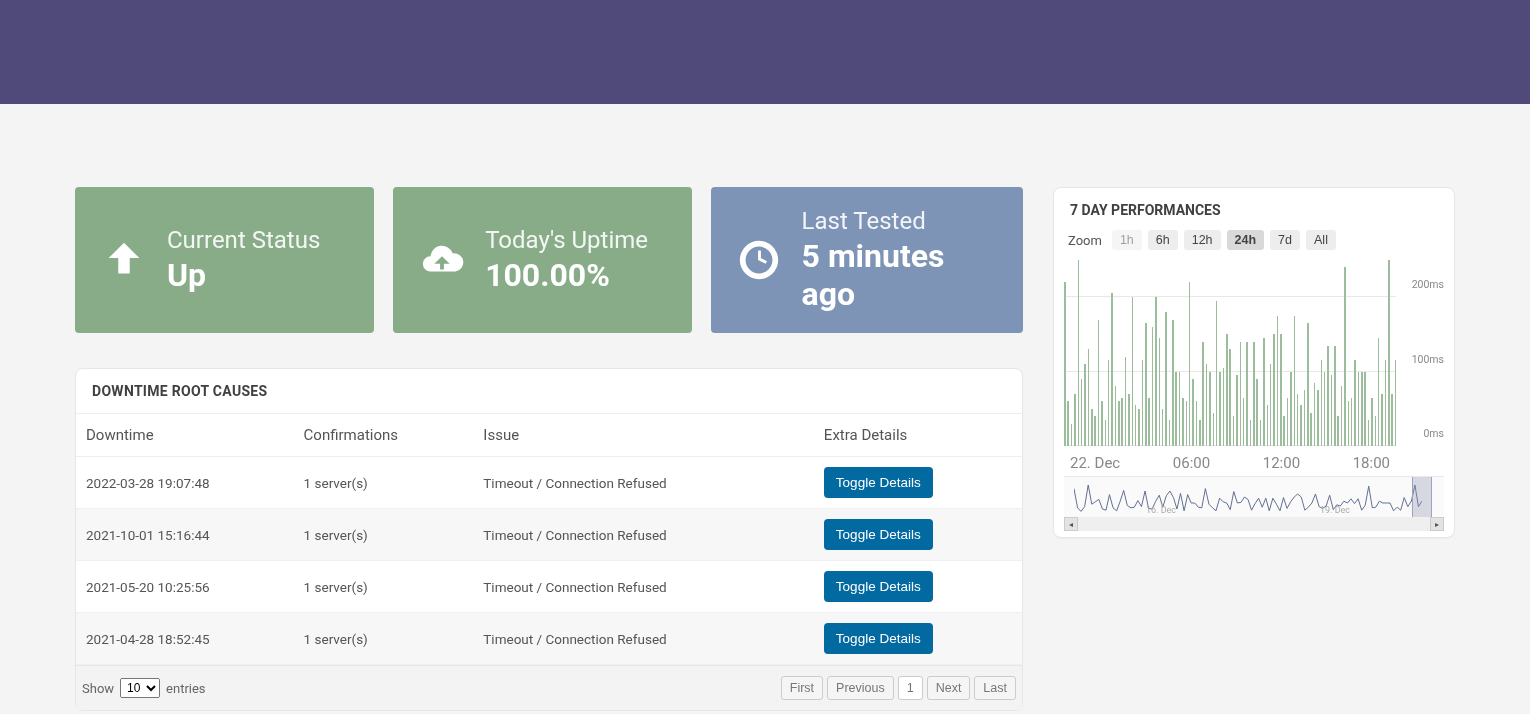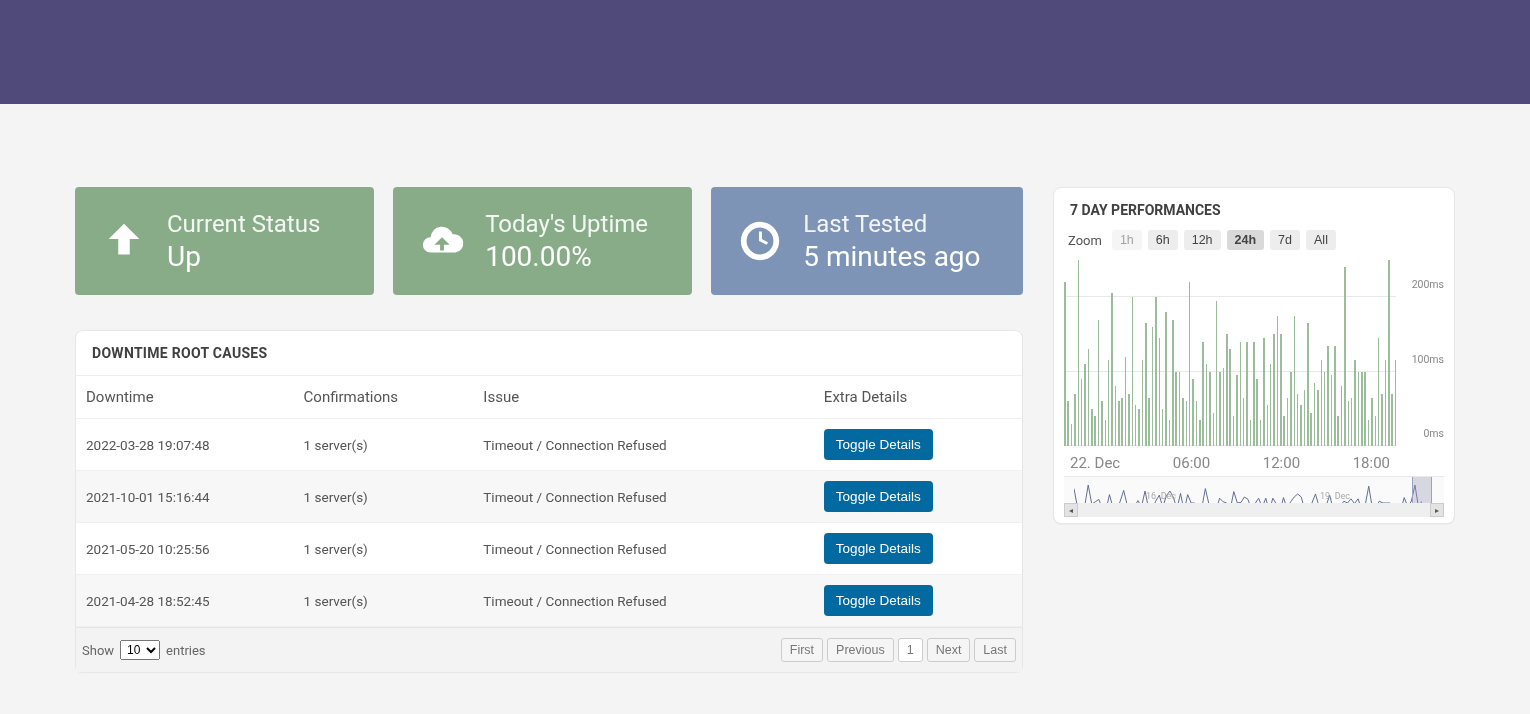--- a/index.html
+++ b/index.html
@@ -44,22 +44,22 @@
     width: 50px; height: 50px;
     display: flex; align-items: center; justify-content: center;
   }
   .card-icon svg { fill: #fff; width: 46px; height: 46px; }
   .card-body .card-title {
     font-size: 24px;
     font-weight: 400;
     color: rgba(255,255,255,0.9);
   }
   .card-body .card-value {
-    font-size: 28px;
-    font-weight: 400;
+    font-size: 32px;
+    font-weight: 700;
     color: #fff;
     margin-top: 2px;
   }
 
   .panel {
     background: #fff;
     border: 1px solid #e6e6e6;
     border-radius: 8px;
     box-shadow: 0 1px 1px rgba(0,0,0,0.03);
   }
@@ -203,21 +203,21 @@
     left: 0; right: 48px; bottom: 0; height: 20px;
     display: flex;
     justify-content: space-between;
     font-size: 15px;
     color: #888;
     padding: 4px 6px 0;
   }
 
   .navigator {
     position: relative;
-    height: 41px;
+    height: 55px;
     margin-top: 6px;
     border-top: 1px solid #e8e8e8;
     background: #fafafa;
     overflow: visible;
   }
   .navigator svg.spark {
     position: absolute;
     left: 10px; right: 22px; top: 4px; bottom: 14px;
     width: calc(100% - 32px);
     height: 36px;

